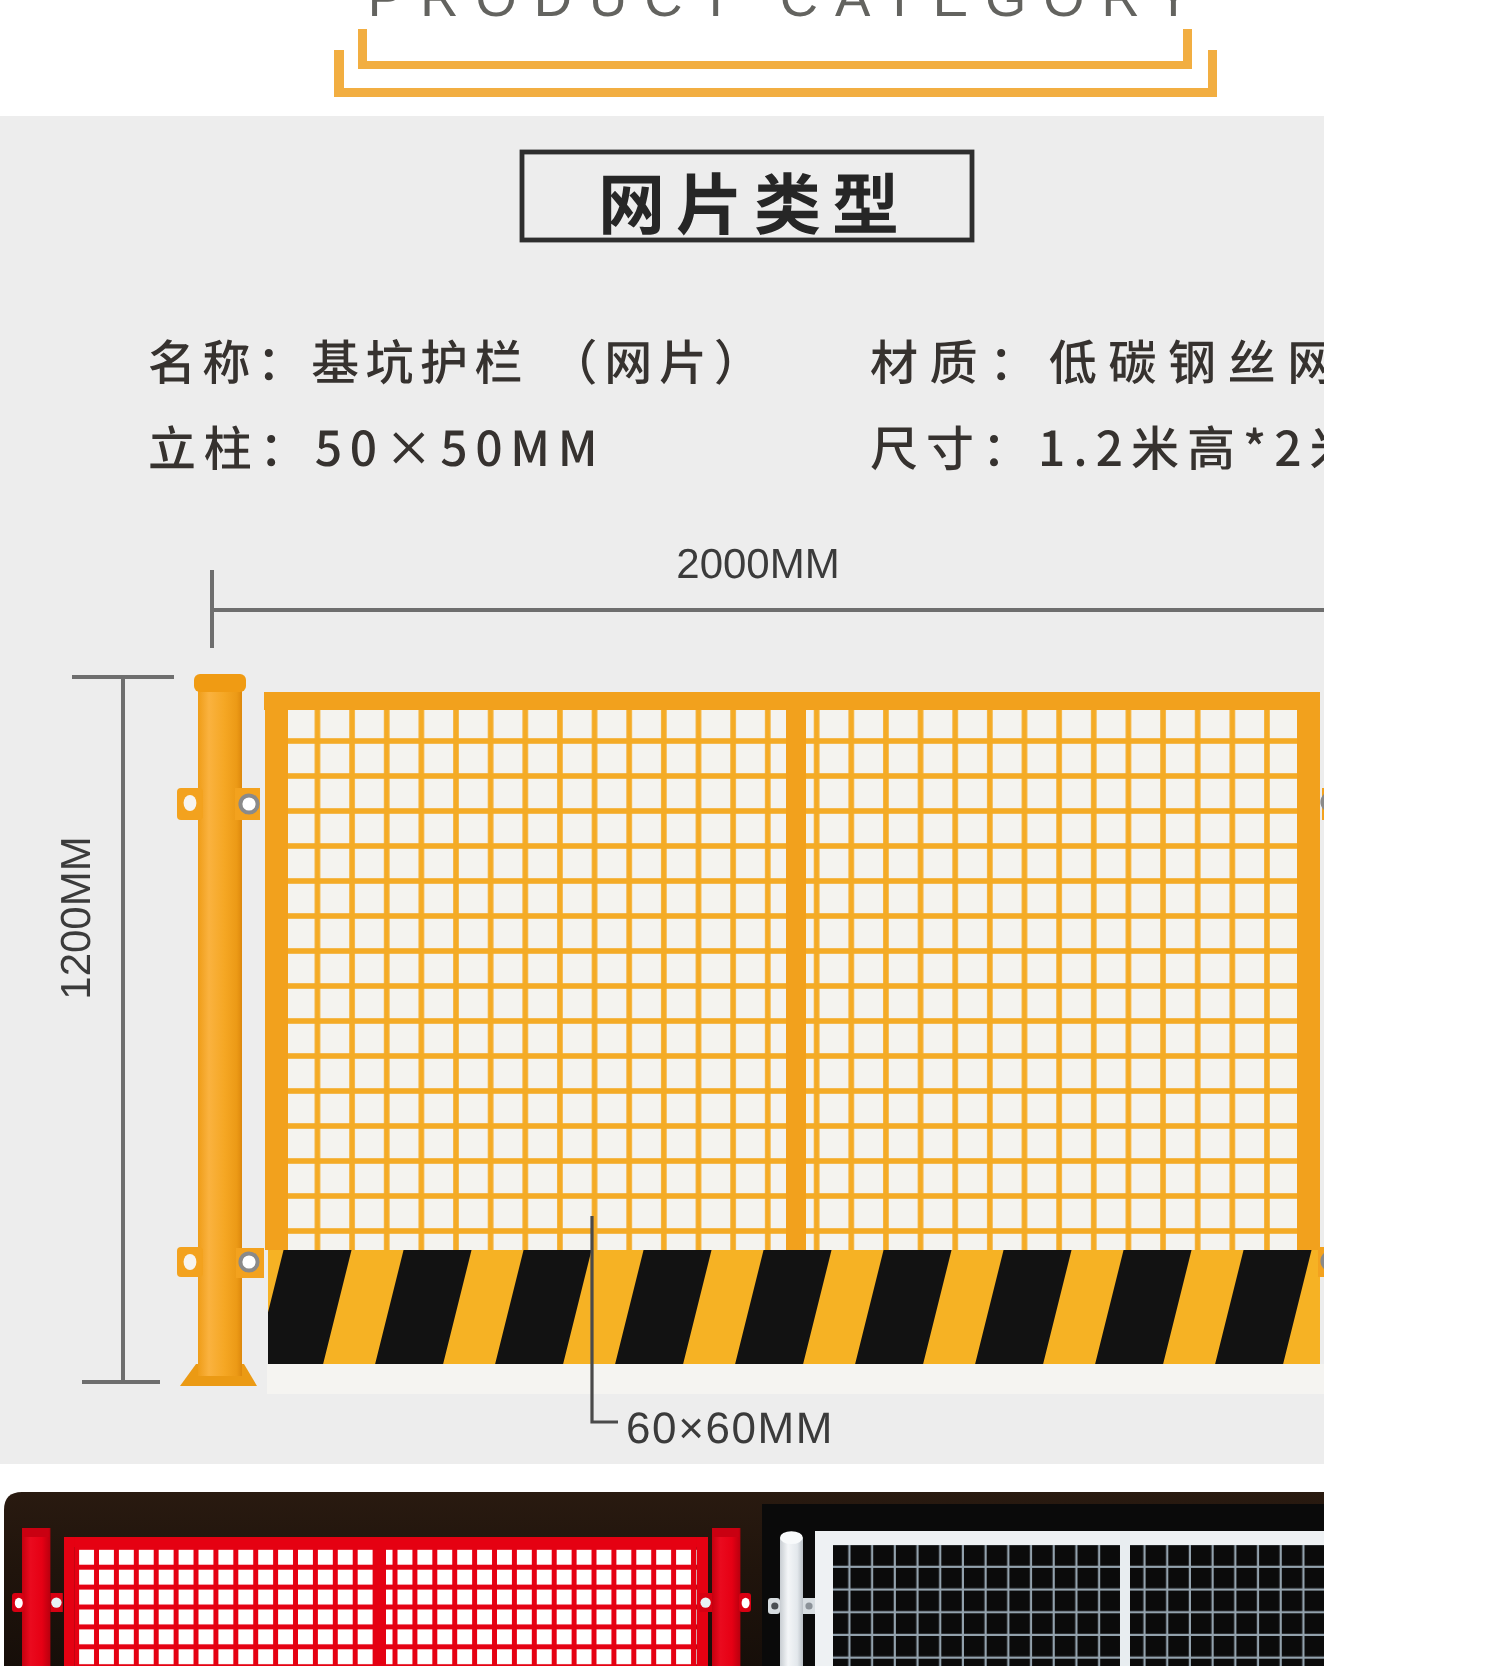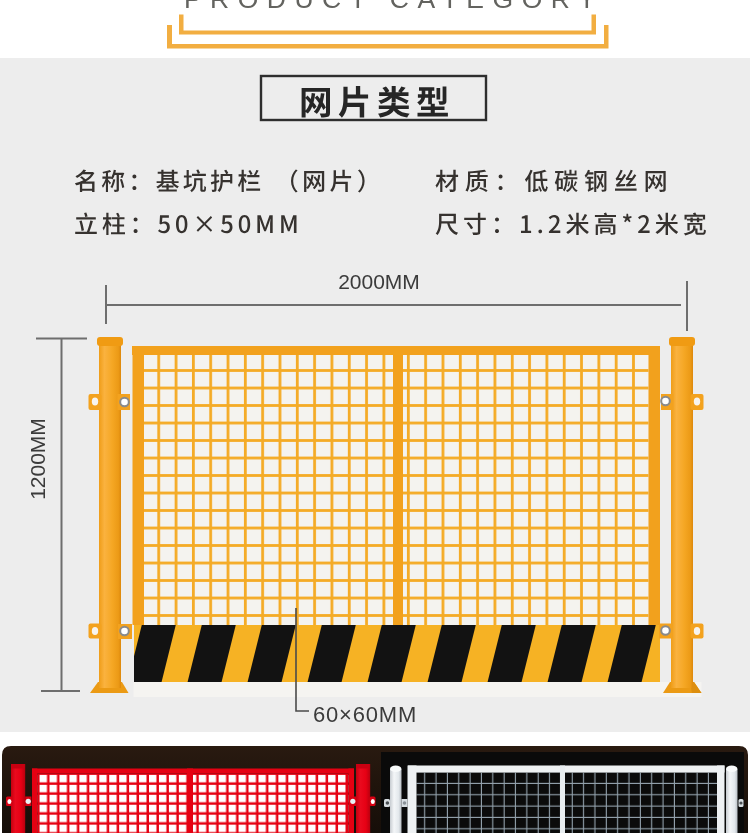--- a/index.html
+++ b/index.html
@@ -1,14 +1,14 @@
 <!DOCTYPE html>
 <html><head><meta charset="utf-8"><style>
 html,body{margin:0;padding:0;background:#fff;}
-#page{position:relative;width:750px;height:833px;overflow:hidden;font-family:"Liberation Sans",sans-serif;}
+#page{position:relative;width:662px;height:833px;overflow:hidden;font-family:"Liberation Sans",sans-serif;}
 </style></head><body>
 <div id="page">
 <svg width="750" height="833" viewBox="0 0 750 833" xmlns="http://www.w3.org/2000/svg" font-family="Liberation Sans, sans-serif">
 <defs>
 <linearGradient id="postg" x1="0" y1="0" x2="1" y2="0">
  <stop offset="0" stop-color="#ef9d18"></stop>
           <stop offset="0.25" stop-color="#fab23f"></stop>
  <stop offset="0.6" stop-color="#f5a724"></stop>
           <stop offset="0.88" stop-color="#ec9a16"></stop>
  <stop offset="1" stop-color="#dd880c"></stop>

